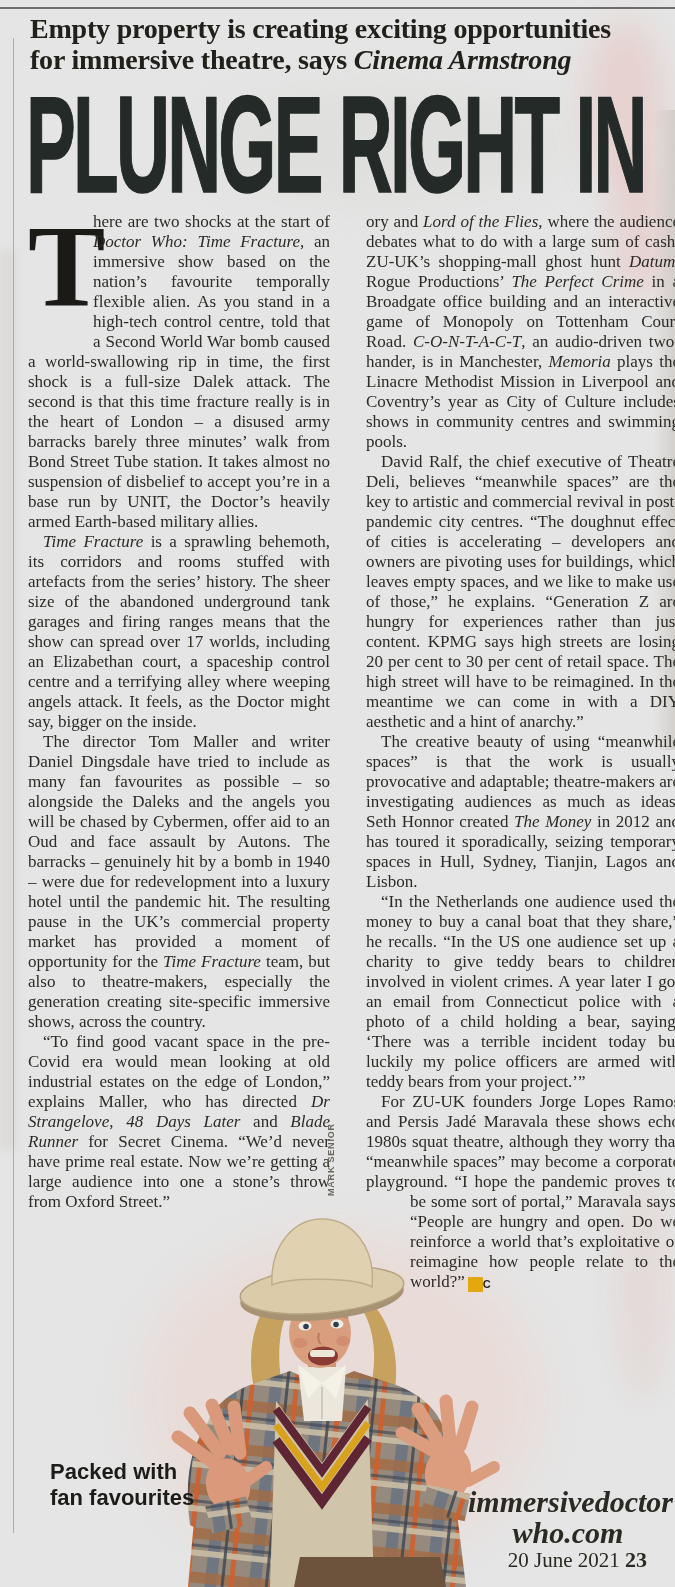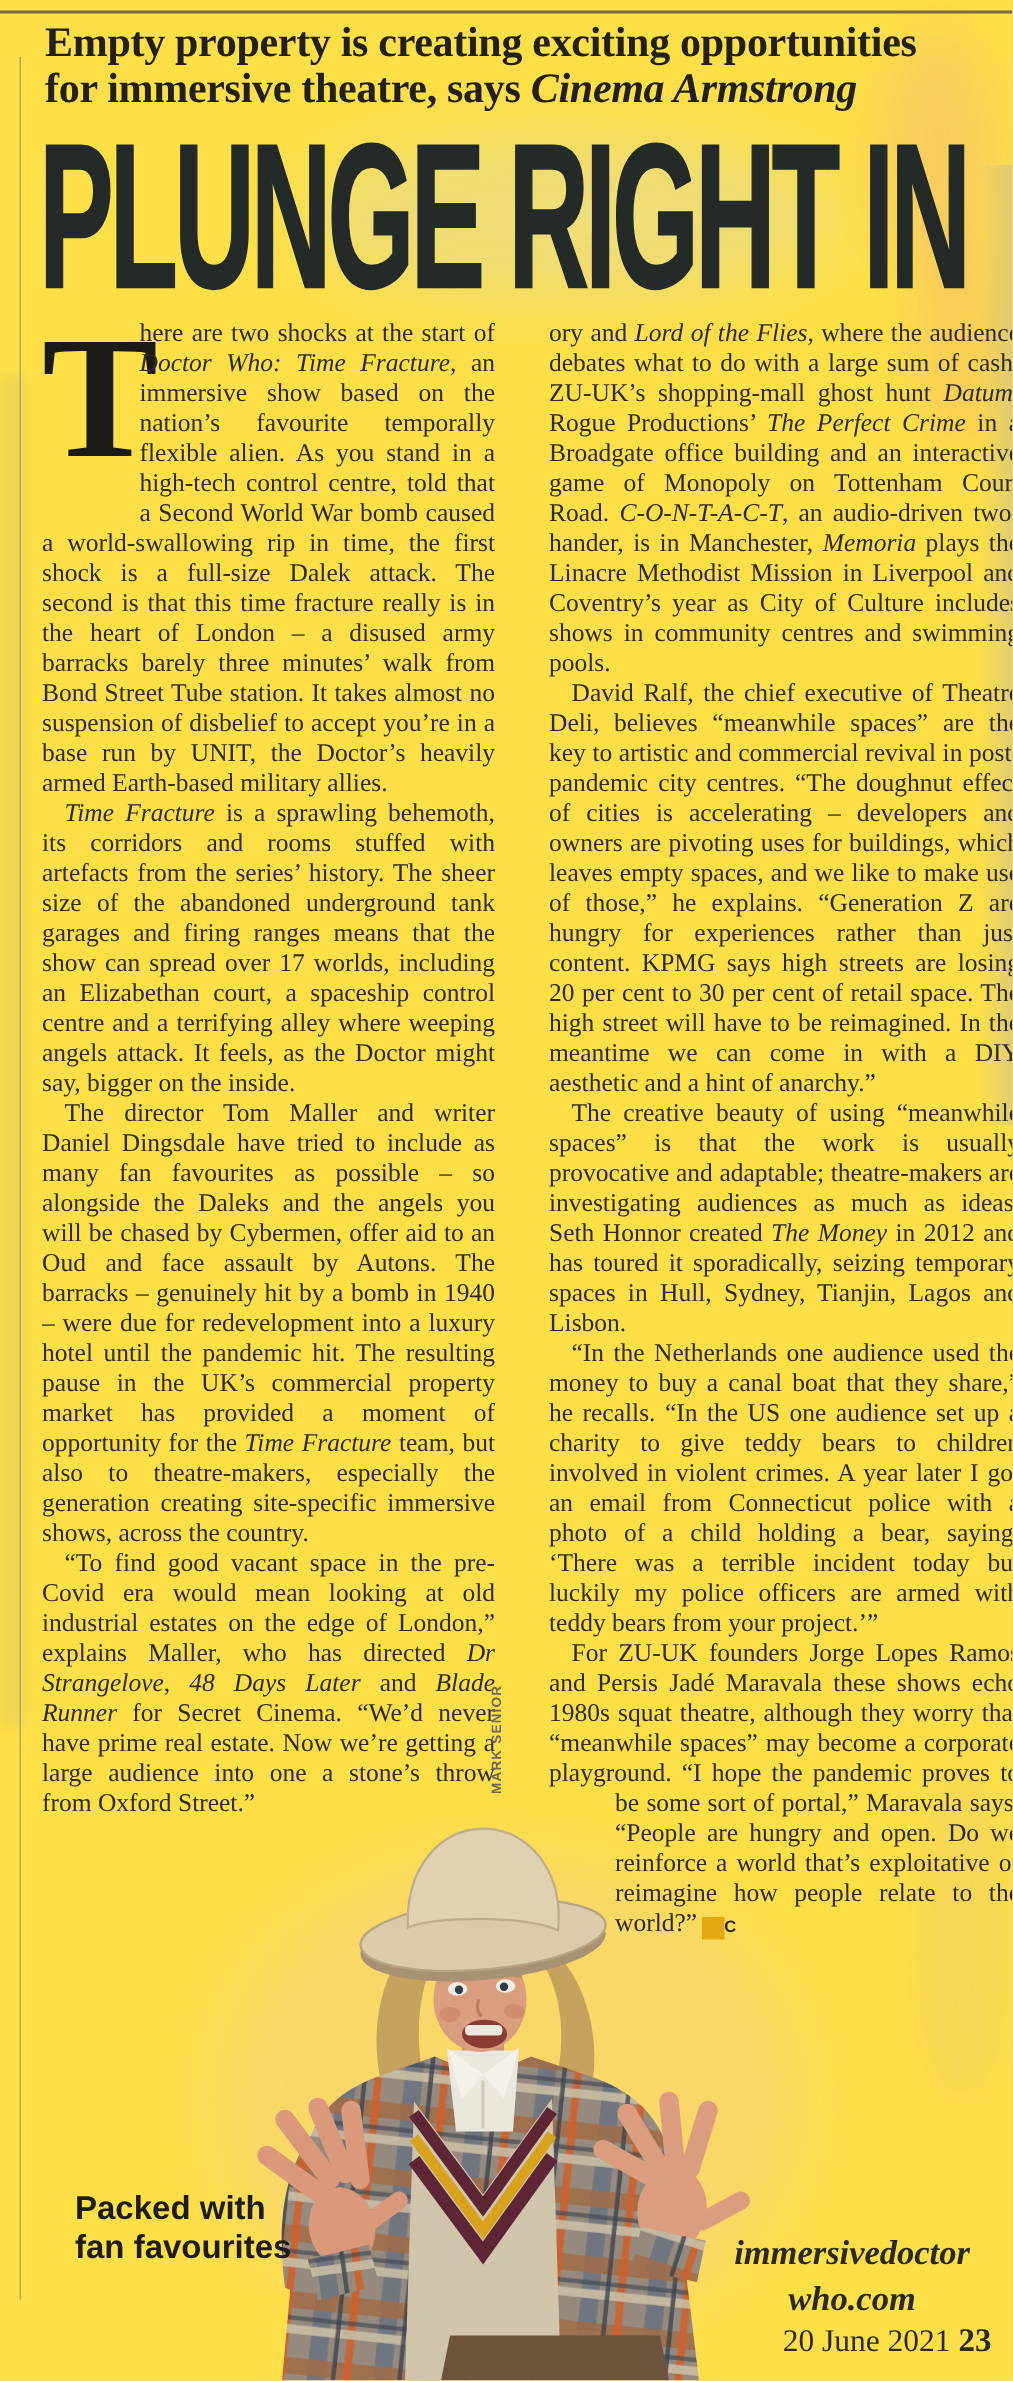--- a/index.html
+++ b/index.html
@@ -1,16 +1,16 @@
 <!DOCTYPE html>
 <html><head>
 <meta charset="utf-8">
 <style>
   html,body{margin:0;padding:0;background:#d8d2c8;}
-  .page{position:relative;width:675px;height:1587px;background:#fde047;overflow:hidden;
+  .page{position:relative;width:675px;height:1587px;background:#e5e5e5;overflow:hidden;
         font-family:"Liberation Serif",serif;color:#2b2a24;}
   
   .blob{position:absolute;pointer-events:none;}
   .blob-topright1{left:585px;top:20px;width:80px;height:170px;background:rgba(233,163,150,.28);border-radius:50%;filter:blur(16px);}
   .blob-topright2{left:610px;top:160px;width:60px;height:140px;background:rgba(236,152,140,.22);border-radius:50%;filter:blur(14px);}
   .blob-headline{left:200px;top:90px;width:360px;height:110px;background:rgba(213,216,206,.35);border-radius:50%;filter:blur(22px);}
   .blob-photo{left:140px;top:1235px;width:400px;height:330px;background:rgba(242,199,184,.30);border-radius:50%;filter:blur(24px);}
   .blob-rightmid{left:612px;top:1180px;width:60px;height:220px;background:rgba(222,178,166,.18);border-radius:50%;filter:blur(12px);}
   .edge-right{position:absolute;right:0;top:110px;width:22px;height:640px;
               background:linear-gradient(to right,rgba(186,178,168,0),rgba(186,178,168,.42));}
@@ -46,23 +46,23 @@
   .caption{position:absolute;left:30px;top:1459px;width:170px;
            font-family:"Liberation Sans",sans-serif;font-size:22px;line-height:26px;}
   .cap-bold{font-weight:bold;color:#1d1c19;margin-left:20px;}
   .cap-reg{color:#45443f;margin-top:3px;}
 
   .credit{position:absolute;left:326px;top:1106px;height:90px;
           font-family:"Liberation Sans",sans-serif;font-size:9px;font-weight:bold;letter-spacing:.8px;
           color:#6b675e;writing-mode:vertical-rl;transform:rotate(180deg);}
 
   .promo{position:absolute;left:468px;top:1486px;width:200px;text-align:center;
-         font-style:italic;font-weight:bold;font-size:23px;line-height:31px;color:#2a2922;}
+         font-style:italic;font-weight:bold;font-size:30px;line-height:31px;color:#2a2922;}
 
-  .folio{position:absolute;right:14px;top:1547px;font-size:21px;color:#2a2922;}
+  .folio{position:absolute;right:28px;top:1547px;font-size:21px;color:#2a2922;}
   .folio b{font-size:22px;}
 
   .photo{position:absolute;left:150px;top:1205px;width:360px;height:382px;}
 </style>
 </head>
 <body>
 
 <div class="page">
 
   <div class="blob blob-topright1"></div>

